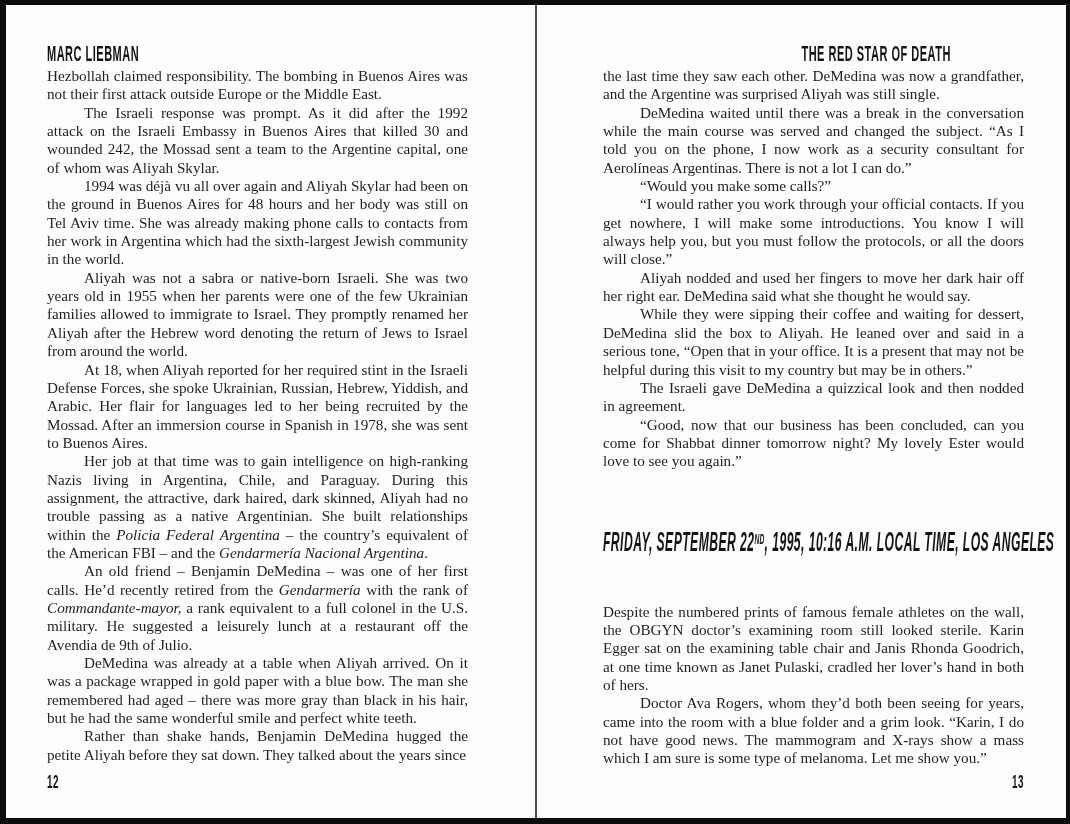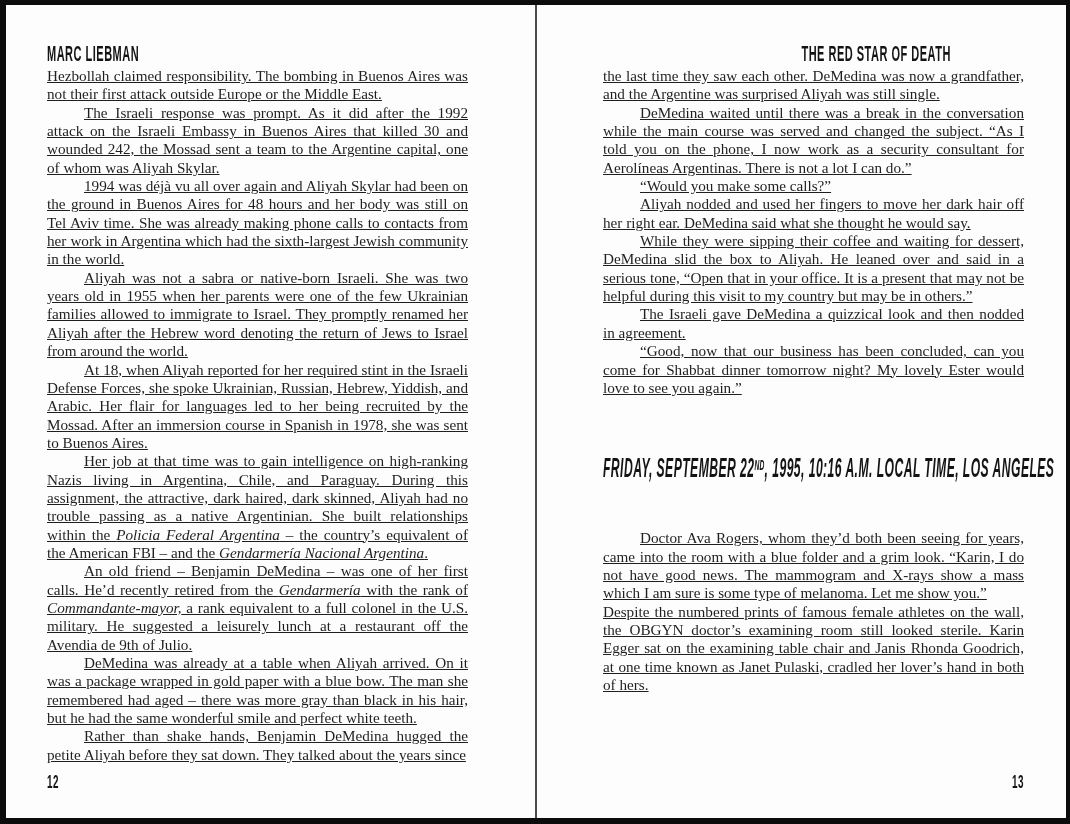--- a/index.html
+++ b/index.html
@@ -57,21 +57,20 @@
   .align-right .condensed { transform-origin: right top; }
 
   .page-body {
     position: absolute;
     top: 62px;
     width: 421px;
     color: #1f1f1f;
     font-size: 15.2px;
     line-height: 18.35px;
     text-align: justify;
-    text-decoration: underline;
   }
   .page.left  .page-body { left: 41px; }
   .page.right .page-body { left: 66px; }
 
   .para { margin: 0; }
   .para.indent { text-indent: 37px; }
   .it { font-style: italic; }
 
   .scene-heading {
     margin-top: 58px;
@@ -134,31 +133,32 @@
 
     <div class="page right">
       <div class="page-header align-right">
         <span class="condensed">THE RED STAR OF DEATH</span>
       </div>
       <div class="page-body">
         <div id="right-body-1">
             <p class="para"><span>the last time they saw each other. DeMedina was now a grandfather, and the Argentine was surprised Aliyah was still single.</span></p>
             <p class="para indent"><span>DeMedina waited until there was a break in the conversation while the main course was served and changed the subject. “As I told you on the phone, I now work as a security consultant for Aerolíneas Argentinas. There is not a lot I can do.”</span></p>
             <p class="para indent"><span>“Would you make some calls?”</span></p>
+            <p class="para indent"><span>“I would rather you work through your official contacts. If you get nowhere, I will make some introductions. You know I will always help you, but you must follow the protocols, or all the doors will close.”</span></p>
             <p class="para indent"><span>Aliyah nodded and used her fingers to move her dark hair off her right ear. DeMedina said what she thought he would say.</span></p>
             <p class="para indent"><span>While they were sipping their coffee and waiting for dessert, DeMedina slid the box to Aliyah. He leaned over and said in a serious tone, “Open that in your office. It is a present that may not be helpful during this visit to my country but may be in others.”</span></p>
             <p class="para indent"><span>The Israeli gave DeMedina a quizzical look and then nodded in agreement.</span></p>
             <p class="para indent"><span>“Good, now that our business has been concluded, can you come for Shabbat dinner tomorrow night? My lovely Ester would love to see you again.”</span></p>
           </div>
         <div class="scene-heading">
           <span class="condensed" id="scene-heading-text"><span>FRIDAY, SEPTEMBER 22</span><sup>ND</sup><span>, 1995, 10:16 A.M. LOCAL TIME, LOS ANGELES</span></span>
         </div>
         <div id="right-body-2">
+            <p class="para"><span>Despite the numbered prints of famous female athletes on the wall, the OBGYN doctor’s examining room still looked sterile. Karin Egger sat on the examining table chair and Janis Rhonda Goodrich, at one time known as Janet Pulaski, cradled her lover’s hand in both of hers.</span></p>
             <p class="para indent"><span>Doctor Ava Rogers, whom they’d both been seeing for years, came into the room with a blue folder and a grim look. “Karin, I do not have good news. The mammogram and X-rays show a mass which I am sure is some type of melanoma. Let me show you.”</span></p>
-            <p class="para"><span>Despite the numbered prints of famous female athletes on the wall, the OBGYN doctor’s examining room still looked sterile. Karin Egger sat on the examining table chair and Janis Rhonda Goodrich, at one time known as Janet Pulaski, cradled her lover’s hand in both of hers.</span></p>
           </div>
       </div>
       <div class="page-number pn-right">
         <span class="condensed">13</span>
       </div>
     </div>
 
   </div>
 </div>
 

